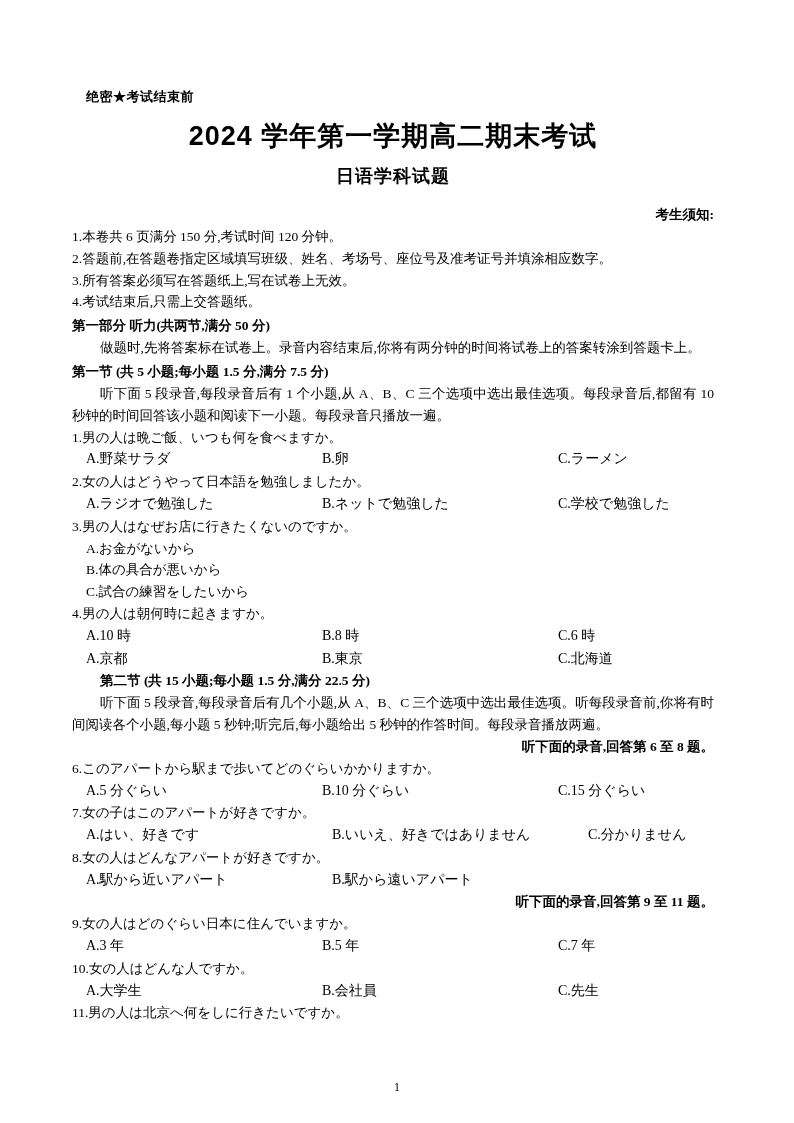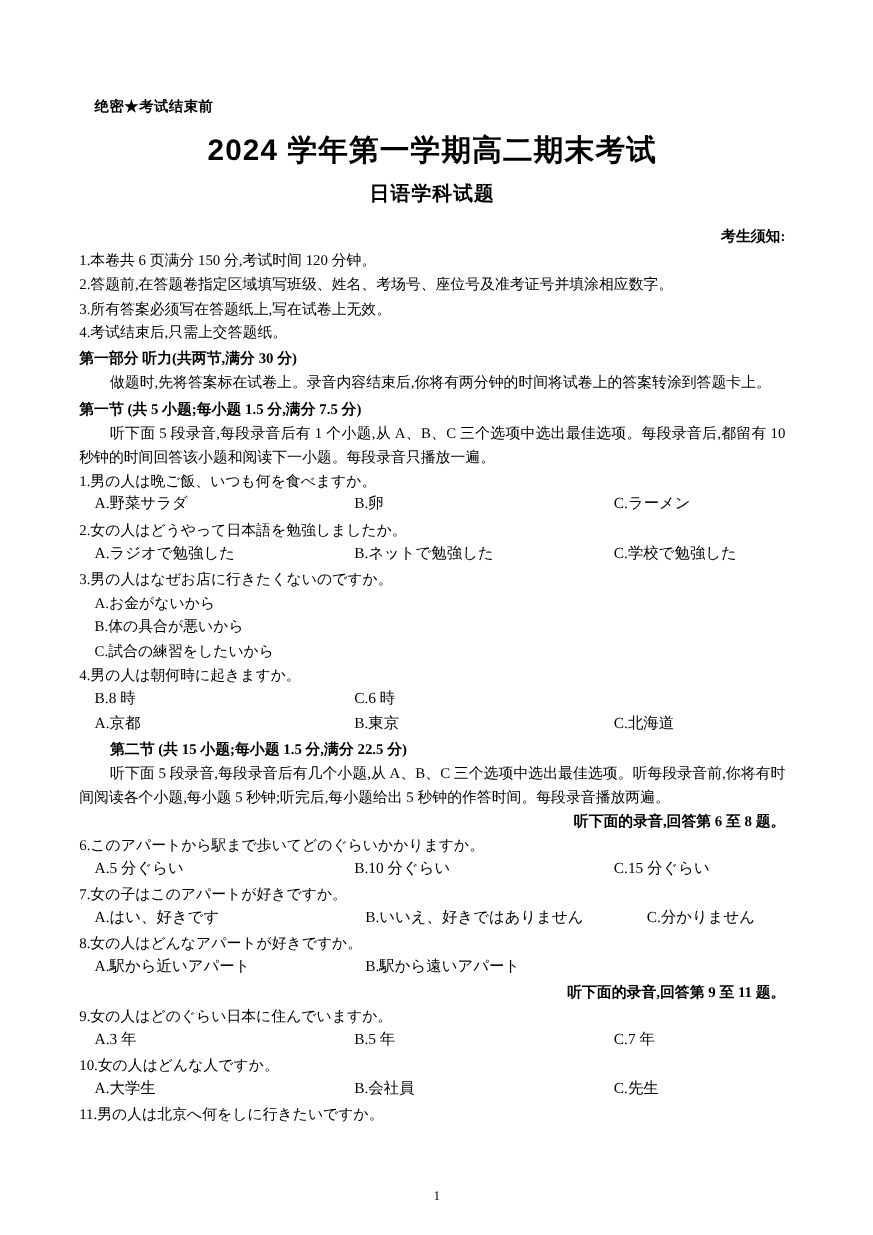--- a/index.html
+++ b/index.html
@@ -115,21 +115,21 @@
 
   <h1 class="doc-title">2024 学年第一学期高二期末考试</h1>
   <h2 class="doc-subtitle">日语学科试题</h2>
 
   <div class="bold-line">考生须知:</div>
   <div class="line">1.本卷共 6 页满分 150 分,考试时间 120 分钟。</div>
   <div class="line">2.答题前,在答题卷指定区域填写班级、姓名、考场号、座位号及准考证号并填涂相应数字。</div>
   <div class="line">3.所有答案必须写在答题纸上,写在试卷上无效。</div>
   <div class="line">4.考试结束后,只需上交答题纸。</div>
 
-  <div class="sec-head">第一部分 听力(共两节,满分 30 分)</div>
+  <div class="sec-head">第一部分 听力(共两节,满分 50 分)</div>
   <div class="para para-indent">做题时,先将答案标在试卷上。录音内容结束后,你将有两分钟的时间将试卷上的答案转涂到答题卡上。</div>
 
   <div class="sec-head">第一节 (共 5 小题;每小题 1.5 分,满分 7.5 分)</div>
   <div class="para para-indent">听下面 5 段录音,每段录音后有 1 个小题,从 A、B、C 三个选项中选出最佳选项。每段录音后,都留有 10 秒钟的时间回答该小题和阅读下一小题。每段录音只播放一遍。</div>
 
   <div class="q">1.男の人は晩ご飯、いつも何を食べますか。</div>
   <div class="opts">
     <span class="opt-a">A.野菜サラダ</span>
     <span class="opt-b">B.卵</span>
     <span class="opt-c">C.ラーメン</span>
@@ -142,20 +142,21 @@
     <span class="opt-c">C.学校で勉強した</span>
   </div>
 
   <div class="q">3.男の人はなぜお店に行きたくないのですか。</div>
   <div class="optline">A.お金がないから</div>
   <div class="optline">B.体の具合が悪いから</div>
   <div class="optline">C.試合の練習をしたいから</div>
 
   <div class="q">4.男の人は朝何時に起きますか。</div>
   <div class="opts">
+    <span class="opt-a">A.10 時</span>
     <span class="opt-b">B.8 時</span>
     <span class="opt-c">C.6 時</span>
   </div>
 
   <div class="opts">
     <span class="opt-a">A.京都</span>
     <span class="opt-b">B.東京</span>
     <span class="opt-c">C.北海道</span>
   </div>
 

